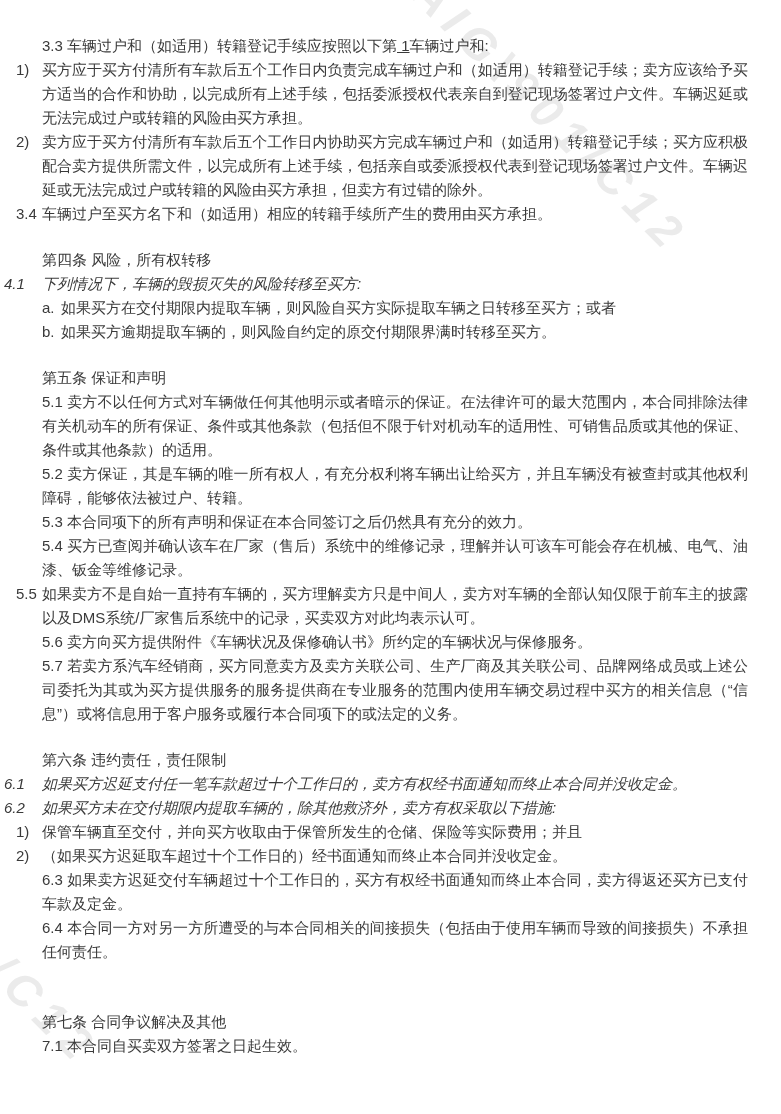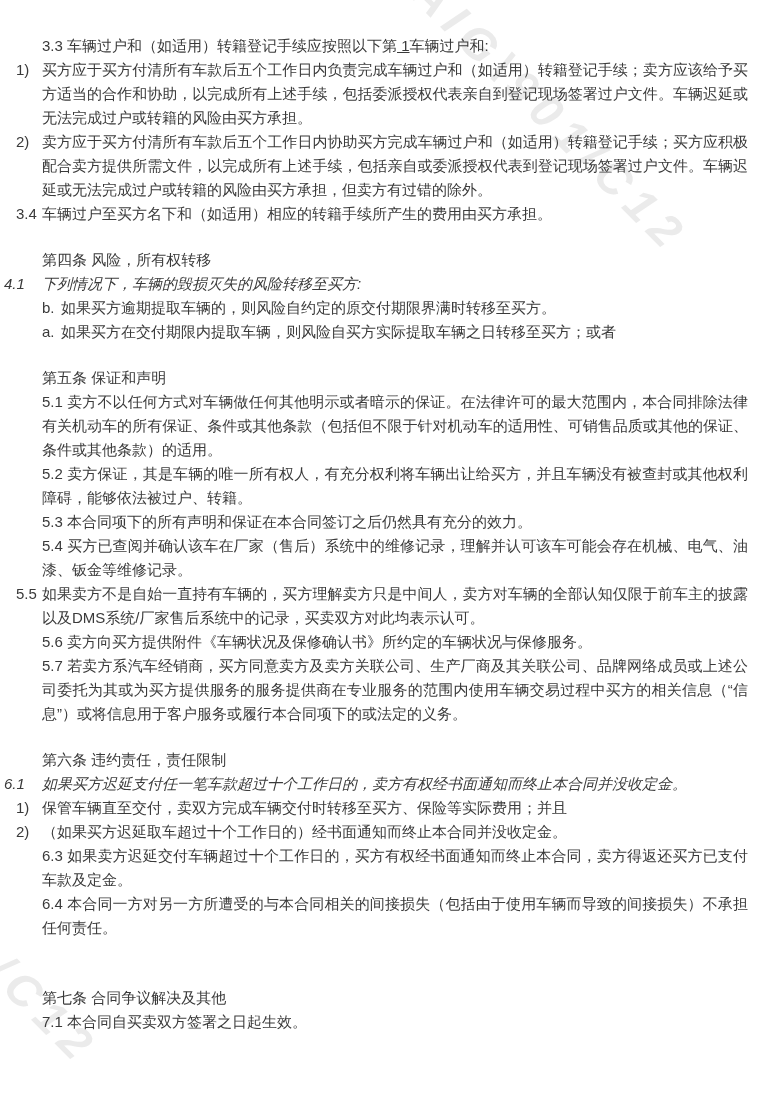--- a/index.html
+++ b/index.html
@@ -51,23 +51,23 @@
 
     <p class="hang26"><span class="lbl">2)</span><span>卖方应于买方付清所有车款后五个工作日内协助买方完成车辆过户和（如适用）转籍登记手续；买方应积极配合卖方提供所需文件，以完成所有上述手续，包括亲自或委派授权代表到登记现场签署过户文件。车辆迟延或无法完成过户或转籍的风险由买方承担，但卖方有过错的除外。</span></p>
 
     <p class="hang26"><span class="lbl">3.4</span><span>车辆过户至买方名下和（如适用）相应的转籍手续所产生的费用由买方承担。</span></p>
 
 
     <p class="header">第四条 风险，所有权转移</p>
 
     <p class="hang38"><span class="lbl">4.1</span><span>下列情况下，车辆的毁损灭失的风险转移至买方:</span></p>
 
+    <p class="sub"><span class="lbl">a.</span><span>如果买方在交付期限内提取车辆，则风险自买方实际提取车辆之日转移至买方；或者</span></p>
+
     <p class="sub"><span class="lbl">b.</span><span>如果买方逾期提取车辆的，则风险自约定的原交付期限界满时转移至买方。</span></p>
-
-    <p class="sub"><span class="lbl">a.</span><span>如果买方在交付期限内提取车辆，则风险自买方实际提取车辆之日转移至买方；或者</span></p>
 
 
     <p class="header">第五条 保证和声明</p>
 
     <p class="bold">5.1 卖方不以任何方式对车辆做任何其他明示或者暗示的保证。在法律许可的最大范围内，本合同排除法律有关机动车的所有保证、条件或其他条款（包括但不限于针对机动车的适用性、可销售品质或其他的保证、条件或其他条款）的适用。</p>
 
     <p class="bold">5.2 卖方保证，其是车辆的唯一所有权人，有充分权利将车辆出让给买方，并且车辆没有被查封或其他权利障碍，能够依法被过户、转籍。</p>
 
     <p>5.3 本合同项下的所有声明和保证在本合同签订之后仍然具有充分的效力。</p>
 
@@ -76,22 +76,23 @@
     <p class="hang26 bold"><span class="lbl">5.5</span><span>如果卖方不是自始一直持有车辆的，买方理解卖方只是中间人，卖方对车辆的全部认知仅限于前车主的披露以及DMS系统/厂家售后系统中的记录，买卖双方对此均表示认可。</span></p>
 
     <p>5.6 卖方向买方提供附件《车辆状况及保修确认书》所约定的车辆状况与保修服务。</p>
 
     <p class="bold">5.7 若卖方系汽车经销商，买方同意卖方及卖方关联公司、生产厂商及其关联公司、品牌网络成员或上述公司委托为其或为买方提供服务的服务提供商在专业服务的范围内使用车辆交易过程中买方的相关信息（“信息”）或将信息用于客户服务或履行本合同项下的或法定的义务。</p>
 
     <p class="header">第六条 违约责任，责任限制</p>
 
     <p class="hang38"><span class="lbl">6.1</span><span>如果买方迟延支付任一笔车款超过十个工作日的，卖方有权经书面通知而终止本合同并没收定金。</span></p>
 
+    <p class="hang38"><span class="lbl">6.2</span><span>如果买方未在交付期限内提取车辆的，除其他救济外，卖方有权采取以下措施:</span></p>
 
-    <p class="hang26"><span class="lbl">1)</span><span>保管车辆直至交付，卖双方完成车辆交付时转移至买方、保险等实际费用；并且</span></p>
+    <p class="hang26"><span class="lbl">1)</span><span>保管车辆直至交付，并向买方收取由于保管所发生的仓储、保险等实际费用；并且</span></p>
 
     <p class="hang26"><span class="lbl">2)</span><span>（如果买方迟延取车超过十个工作日的）经书面通知而终止本合同并没收定金。</span></p>
 
     <p>6.3 如果卖方迟延交付车辆超过十个工作日的，买方有权经书面通知而终止本合同，卖方得返还买方已支付车款及定金。</p>
 
     <p class="bold">6.4 本合同一方对另一方所遭受的与本合同相关的间接损失（包括由于使用车辆而导致的间接损失）不承担任何责任。</p>
 
     <p class="header big-gap">第七条 合同争议解决及其他</p>
 
     <p>7.1 本合同自买卖双方签署之日起生效。</p>

